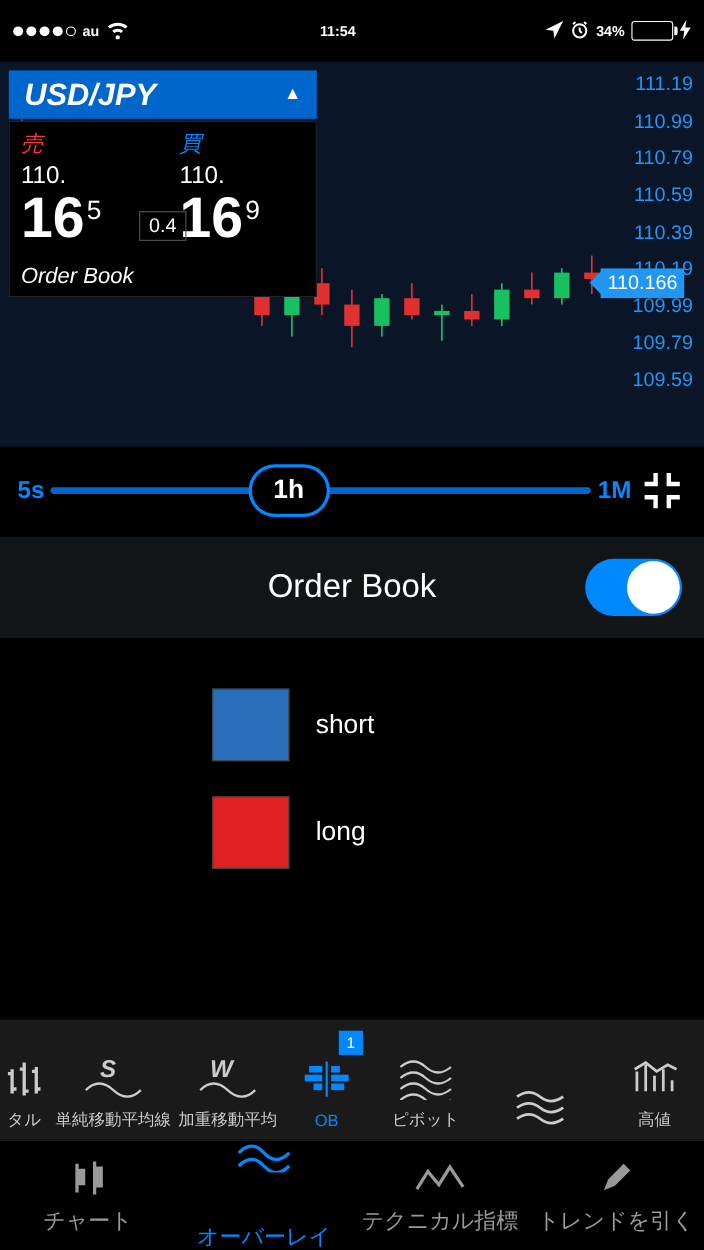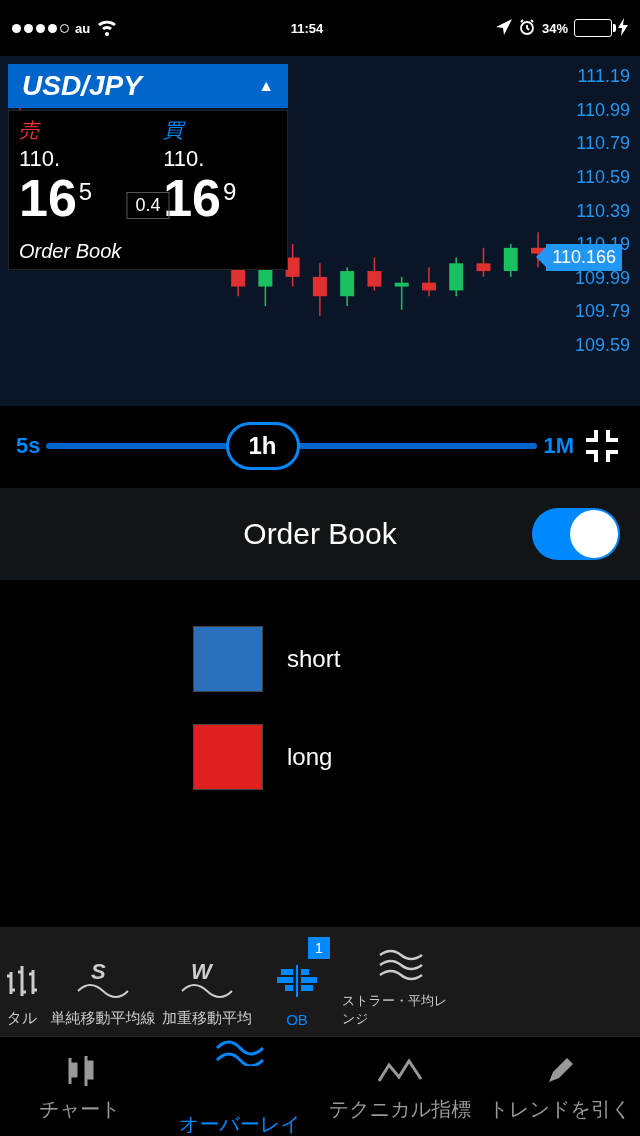--- a/index.html
+++ b/index.html
@@ -254,29 +254,49 @@
             <rect x="10" y="22" width="8" height="6"></rect>
             <rect x="26" y="6" width="8" height="6"></rect>
             <rect x="26" y="14" width="16" height="6"></rect>
             <rect x="26" y="22" width="12" height="6"></rect>
           </g>
           <line x1="22" y1="2" x2="22" y2="34" stroke="#0088ff" stroke-width="2"></line>
         </svg>
       </span>
     <span>OB</span>
   </div>
+  <div class="ind-item">
+    <span class="ic">
+        <svg width="50" height="38" viewBox="0 0 50 38">
+          <g stroke="#ccc" stroke-width="2" fill="none">
+            <path d="M2 8q12-10 23 0t23 0M2 18q12-10 23 0t23 0M2 28q12-10 23 0t23 0M2 38q12-10 23 0t23 0"></path>
+          </g>
+        </svg>
+      </span>
+    <span>ピボット</span>
+  </div>
   <div class="ind-item wide">
     <span class="ic">
         <svg width="50" height="34" viewBox="0 0 50 34">
           <g stroke="#ccc" stroke-width="2.5" fill="none">
             <path d="M4 8q11-8 21 0t21 0M4 18q11-8 21 0t21 0M4 28q11-8 21 0t21 0"></path>
           </g>
         </svg>
       </span>
-    <span style="font-size:13px">ストラー・平均レンジ</span>
+  </div>
+  <div class="ind-item">
+    <span class="ic">
+        <svg width="44" height="38" viewBox="0 0 44 38">
+          <g stroke="#ccc" stroke-width="2.5">
+            <path d="M6 30V12M14 30V6M22 30V16M30 30V10M38 30V20" fill="none"></path>
+            <path d="M4 10l10-6 10 8 10-6 8 4" fill="none"></path>
+          </g>
+        </svg>
+      </span>
+    <span>高値</span>
   </div>
 </div>
 
 <div class="bottom-tabs">
   <div class="tab">
     <span class="ic">
         <svg width="40" height="34" viewBox="0 0 40 34">
           <g stroke="#999" stroke-width="3">
             <path d="M10 4v26M10 10h6v12h-6zM26 2v30M26 8h6v16h-6z" fill="#999"></path>
           </g>

